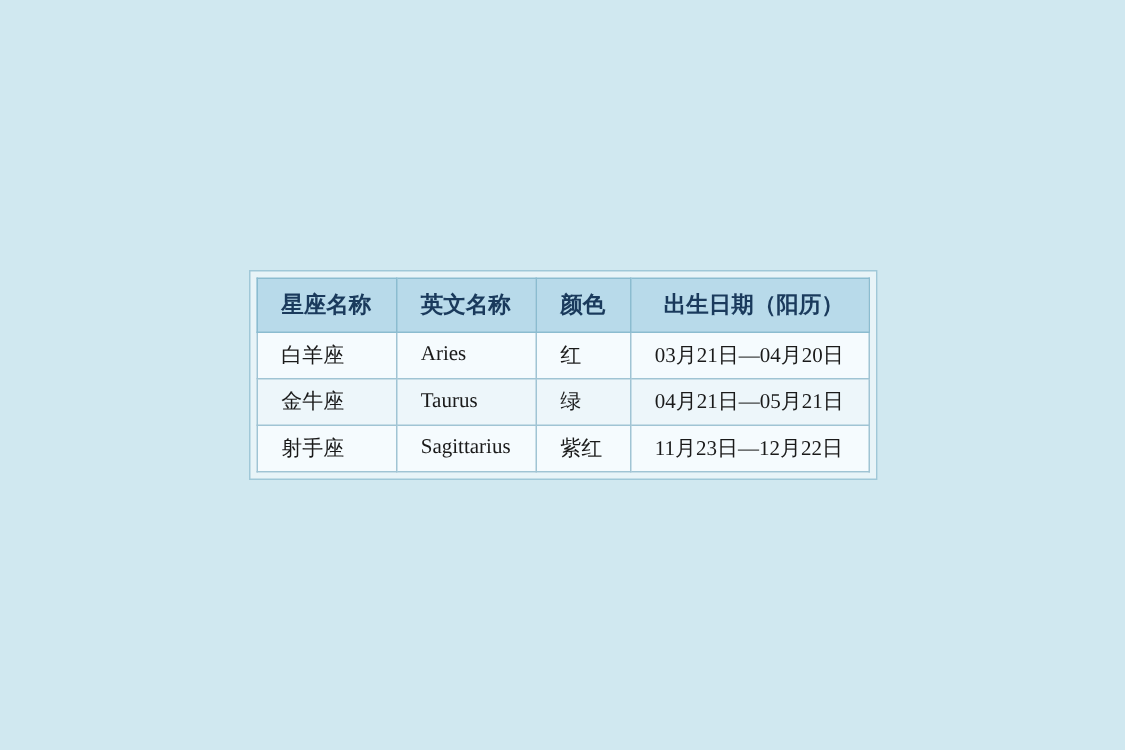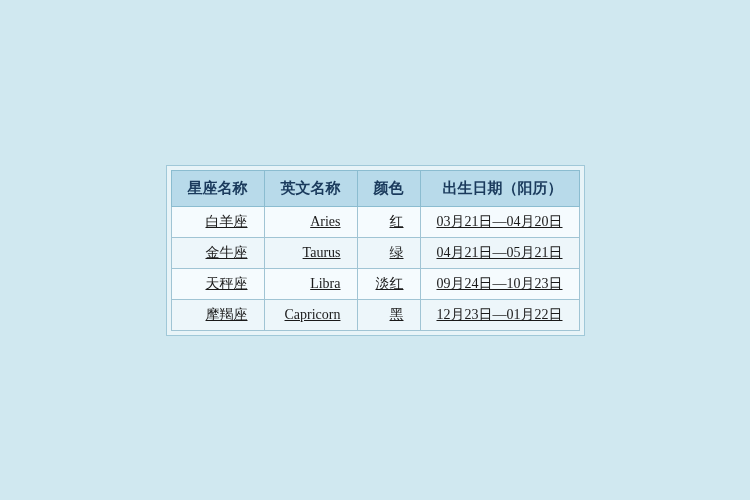--- a/index.html
+++ b/index.html
@@ -36,25 +36,24 @@
       font-size: 15px;
       padding: 8px 16px;
       border: 1px solid #8bbcd0;
       text-align: right;
       margin-left: 48px;
     }
 
     td {
       border: 1px solid #a0c4d4;
       padding: 6px 16px;
-      text-align: right;
+      text-align: left;
       font-size: 14px;
       color: #1a1a1a;
       background-color: #f5fbfe;
-      text-decoration: underline;
     }
 
     tr:nth-child(even) td {
       background-color: #edf6fa;
     }
   </style>
 </head>
 <body>
 
 <div class="table-container">
@@ -74,26 +73,20 @@
           <td>红</td>
           <td>03月21日—04月20日</td>
         </tr>
         <tr>
           <td>金牛座</td>
           <td>Taurus</td>
           <td>绿</td>
           <td>04月21日—05月21日</td>
         </tr>
         <tr>
-          <td>天秤座</td>
-          <td>Libra</td>
-          <td>淡红</td>
-          <td>09月24日—10月23日</td>
-        </tr>
-        <tr>
-          <td>摩羯座</td>
-          <td>Capricorn</td>
-          <td>黑</td>
-          <td>12月23日—01月22日</td>
+          <td>射手座</td>
+          <td>Sagittarius</td>
+          <td>紫红</td>
+          <td>11月23日—12月22日</td>
         </tr>
       </tbody>
   </table>
 </div>
 
 </body></html>

